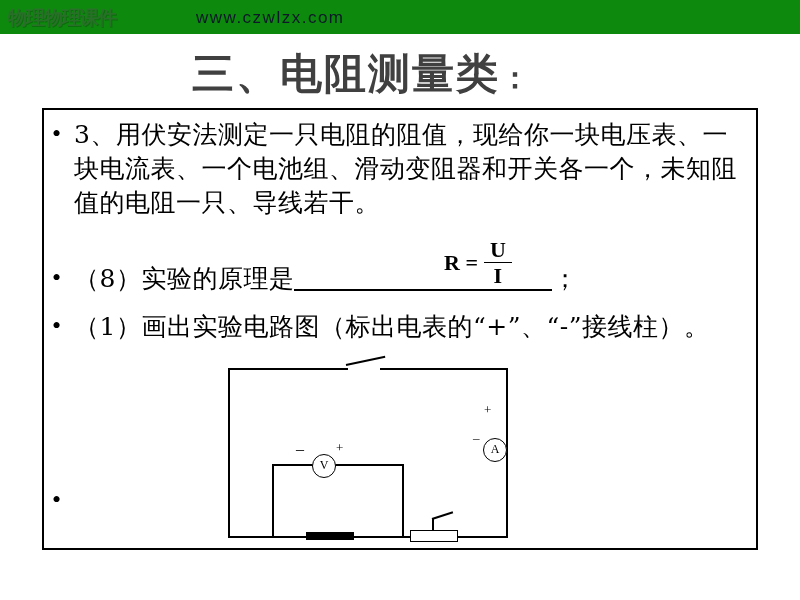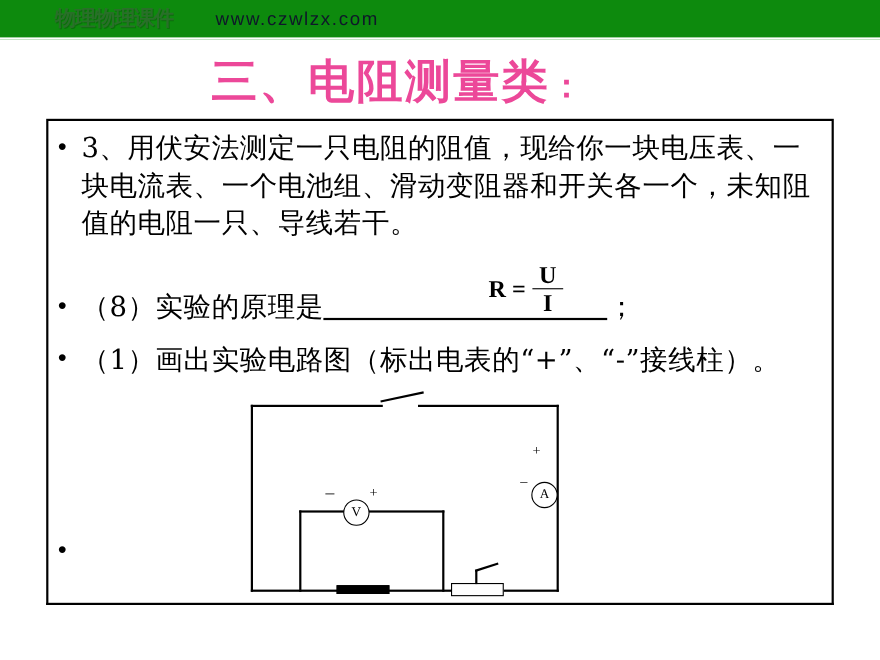--- a/index.html
+++ b/index.html
@@ -22,21 +22,20 @@
   
   .banner {
     position: absolute;
     left: 0;
     top: 0;
     width: 800px;
     height: 36px;
     background: #0d8a0d;
     border-bottom: 2px solid #ffffff;
     box-sizing: border-box;
-    text-align: right;
   }
   .banner-logo {
     position: absolute;
     left: 8px;
     top: 4px;
     width: 150px;
     height: 28px;
     color: #2f6b2f;
     font-family: "Liberation Serif", serif;
     font-size: 19px;
@@ -69,21 +68,21 @@
     border-bottom: 2px solid #000000;
     box-sizing: border-box;
   }
   .title-text {
     position: absolute;
     left: 150px;
     top: 8px;
     font-family: "DejaVu Serif", serif;
     font-size: 42px;
     font-weight: bold;
-    color: #ec4899;
+    color: #404040;
     white-space: nowrap;
     letter-spacing: 2px;
   }
   .title-colon {
     font-size: 30px;
   }
   
   .body-box {
     position: absolute;
     left: 42px;

